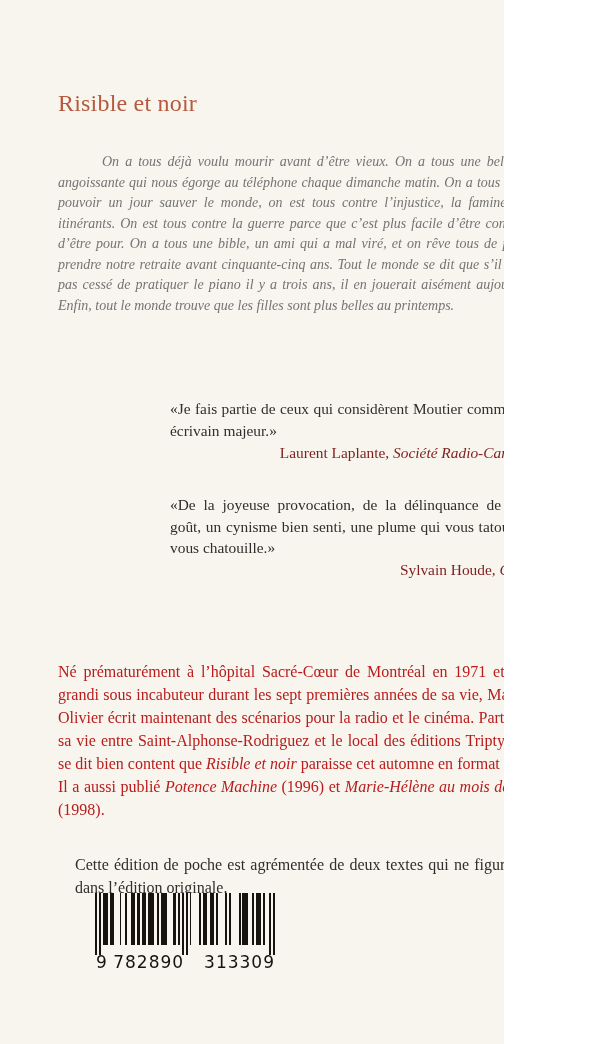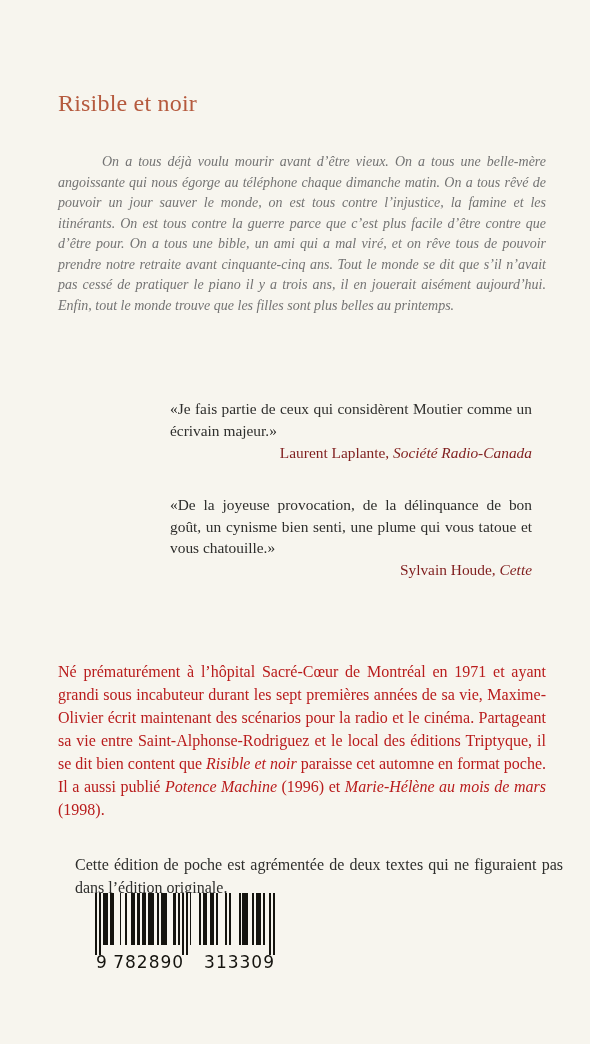--- a/index.html
+++ b/index.html
@@ -6,21 +6,21 @@
     margin: 0;
     padding: 0;
     background: #ffffff;
   }
   body {
     font-family: "Liberation Serif", "DejaVu Serif", serif;
   }
 
   .cover {
     position: relative;
-    width: 590px;
+    width: 504px;
     height: 1044px;
     background: #f7f5ee;
     overflow: hidden;
     box-sizing: border-box;
   }
 
   
   .title-block {
     position: absolute;
     left: 58px;

